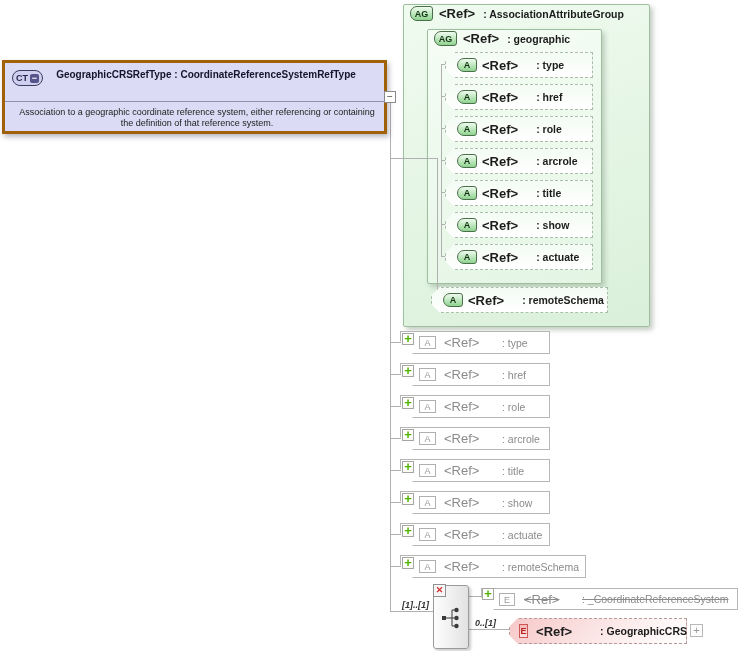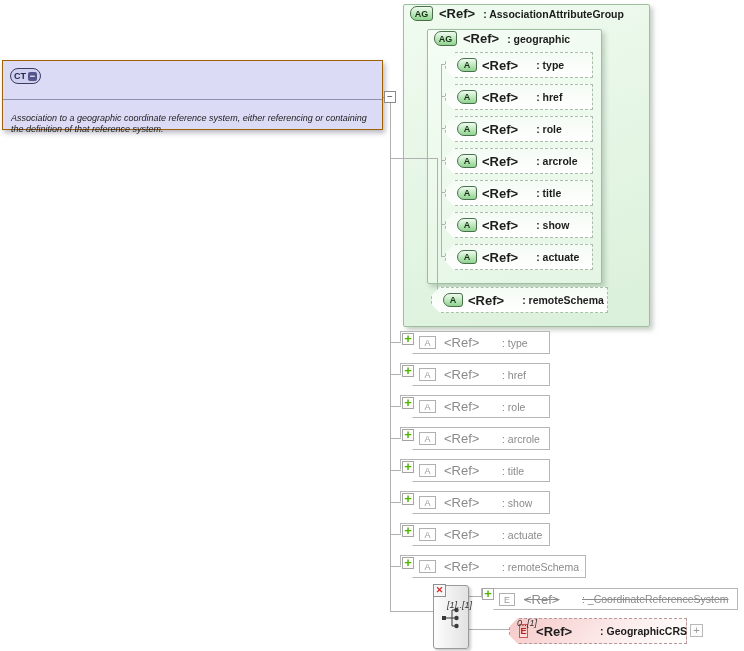--- a/index.html
+++ b/index.html
@@ -3,32 +3,32 @@
 <meta charset="utf-8">
 <style>
   html,body{margin:0;padding:0;background:#fff;}
   #canvas{position:relative;width:744px;height:651px;background:#ffffff;overflow:hidden;
           font-family:"Liberation Sans",sans-serif;}
   .hline{position:absolute;height:1px;background:#b0b0b0;z-index:4;}
   .vline{position:absolute;width:1px;background:#b0b0b0;z-index:4;}
 
   
   #ct-box{position:absolute;left:2px;top:60px;width:379px;height:68px;z-index:6;
-          background:#dbdbf5;border:1px solid #a16207;border-radius:0;
+          background:#dbdbf5;border:3px solid #a16207;border-radius:0;
           box-shadow:2px 3px 5px rgba(100,100,125,.45);}
   #ct-divider{position:absolute;left:0;top:38px;width:100%;height:1px;background:#8f8fae;}
   .ct-icon{position:absolute;left:7px;top:7px;display:flex;align-items:center;gap:2px;
            border:1.5px solid #3c3c60;border-radius:8px;background:#cfcff0;height:14px;padding:0 3px;}
   .ct-icon .ct-txt{font-size:9px;font-weight:bold;color:#26264c;line-height:14px;}
   .ct-icon .ct-minus{width:9px;height:9px;background:#55558c;border-radius:2px;color:#fff;
            font-size:9px;line-height:8px;text-align:center;font-weight:bold;}
   #ct-title{position:absolute;left:36px;top:5px;width:330px;text-align:center;
             font-size:10px;font-weight:bold;color:#14142c;line-height:14px;word-break:break-all;}
-  #ct-annotation{position:absolute;left:8px;top:52px;width:368px;font-style:italic;
-            font-size:9px;color:#1c1c1c;line-height:10.5px;}
+  #ct-annotation{position:absolute;left:8px;top:44px;width:368px;
+            font-size:9px;color:#1c1c1c;line-height:10.5px;text-align:center;}
 
   
   .badge{position:absolute;box-sizing:border-box;text-align:center;z-index:8;}
   .badge.collapse{width:12px;height:12px;background:#fff;border:1px solid #8a8a8a;
             color:#444;font-size:10px;line-height:9px;}
   .badge.add{width:12px;height:12px;background:#fff;border:1px solid #a5a5a5;
             color:#4fb400;font-size:13px;font-weight:900;line-height:9px;}
   .badge.delete{width:13px;height:13px;background:#f7f7f7;border:1px solid #909090;
             color:#d42a2a;font-size:9px;font-weight:900;line-height:11px;}
   .badge.expand{width:13px;height:13px;background:#fcfcfc;border:1px solid #b8b8b8;
@@ -74,22 +74,22 @@
   .l-attr .ref,.l-attr .lbl{font-weight:normal;color:#8a8a8a;}
   .l-attr .ref{min-width:38px;}
   .l-attr .lbl{margin-left:20px;}
   .l-attr .badge.add{left:-5px;top:-4px;}
 
   
   #choice-box{position:absolute;left:433px;top:585px;width:34px;height:62px;z-index:6;
       border:1px solid #9a9a9a;border-radius:3px;
       background:linear-gradient(90deg,#fdfdfd,#e2e2e2);
       box-shadow:2px 2px 3px rgba(0,0,0,.2);}
-  .occurs{position:absolute;z-index:7;font-size:9px;font-style:italic;font-weight:normal;color:#333;
-      margin-left:48px;}
+  .occurs{position:absolute;z-index:7;font-size:9px;font-style:italic;font-weight:bold;color:#333;
+      text-align:center;}
 
   .e-head{padding-left:6px;box-sizing:border-box;}
   .e-head::before{border:1px solid #b6b6b6;background:#ffffff;
       clip-path:polygon(0 0,100% 0,100% 100%,13px 100%,0 calc(100% - 13px));}
   .icon-e-gray{display:inline-block;width:16px;height:13px;box-sizing:border-box;
       border:1px solid #b0b0b0;background:#fff;color:#9a9a9a;font-size:9px;
       text-align:center;line-height:12px;margin-right:9px;}
   .strike{display:flex;align-items:center;text-decoration:line-through;
       text-decoration-color:#8a8a8a;}
   .e-head .ref,.e-head .lbl{font-weight:normal;color:#8a8a8a;}
@@ -136,20 +136,21 @@
   <div class="hline" style="left:390px;top:566px;width:11px;"></div>
   <div class="hline" style="left:390px;top:611px;width:44px;"></div>
   <div class="hline" style="left:467px;top:596px;width:14px;"></div>
   <div class="hline" style="left:467px;top:629px;width:42px;"></div>
 
   <div id="ct-box">
     <span class="ct-icon">
       <span class="ct-txt">CT</span>
       <span class="ct-minus">−</span>
     </span>
+    <div id="ct-title">GeographicCRSRefType : CoordinateReferenceSystemRefType</div>
     <div id="ct-divider"></div>
     <div id="ct-annotation">Association to a geographic coordinate reference system, either referencing or containing the definition of that reference system.</div>
   </div>
   <div class="badge collapse" style="left:384px;top:91px;">−</div>
 
   <div id="ag-outer"></div>
   <div id="ag-inner"></div>
 
   <div class="gb-header" style="left:410px;top:6px;">
     <span class="icon-ag hdr">AG</span>

